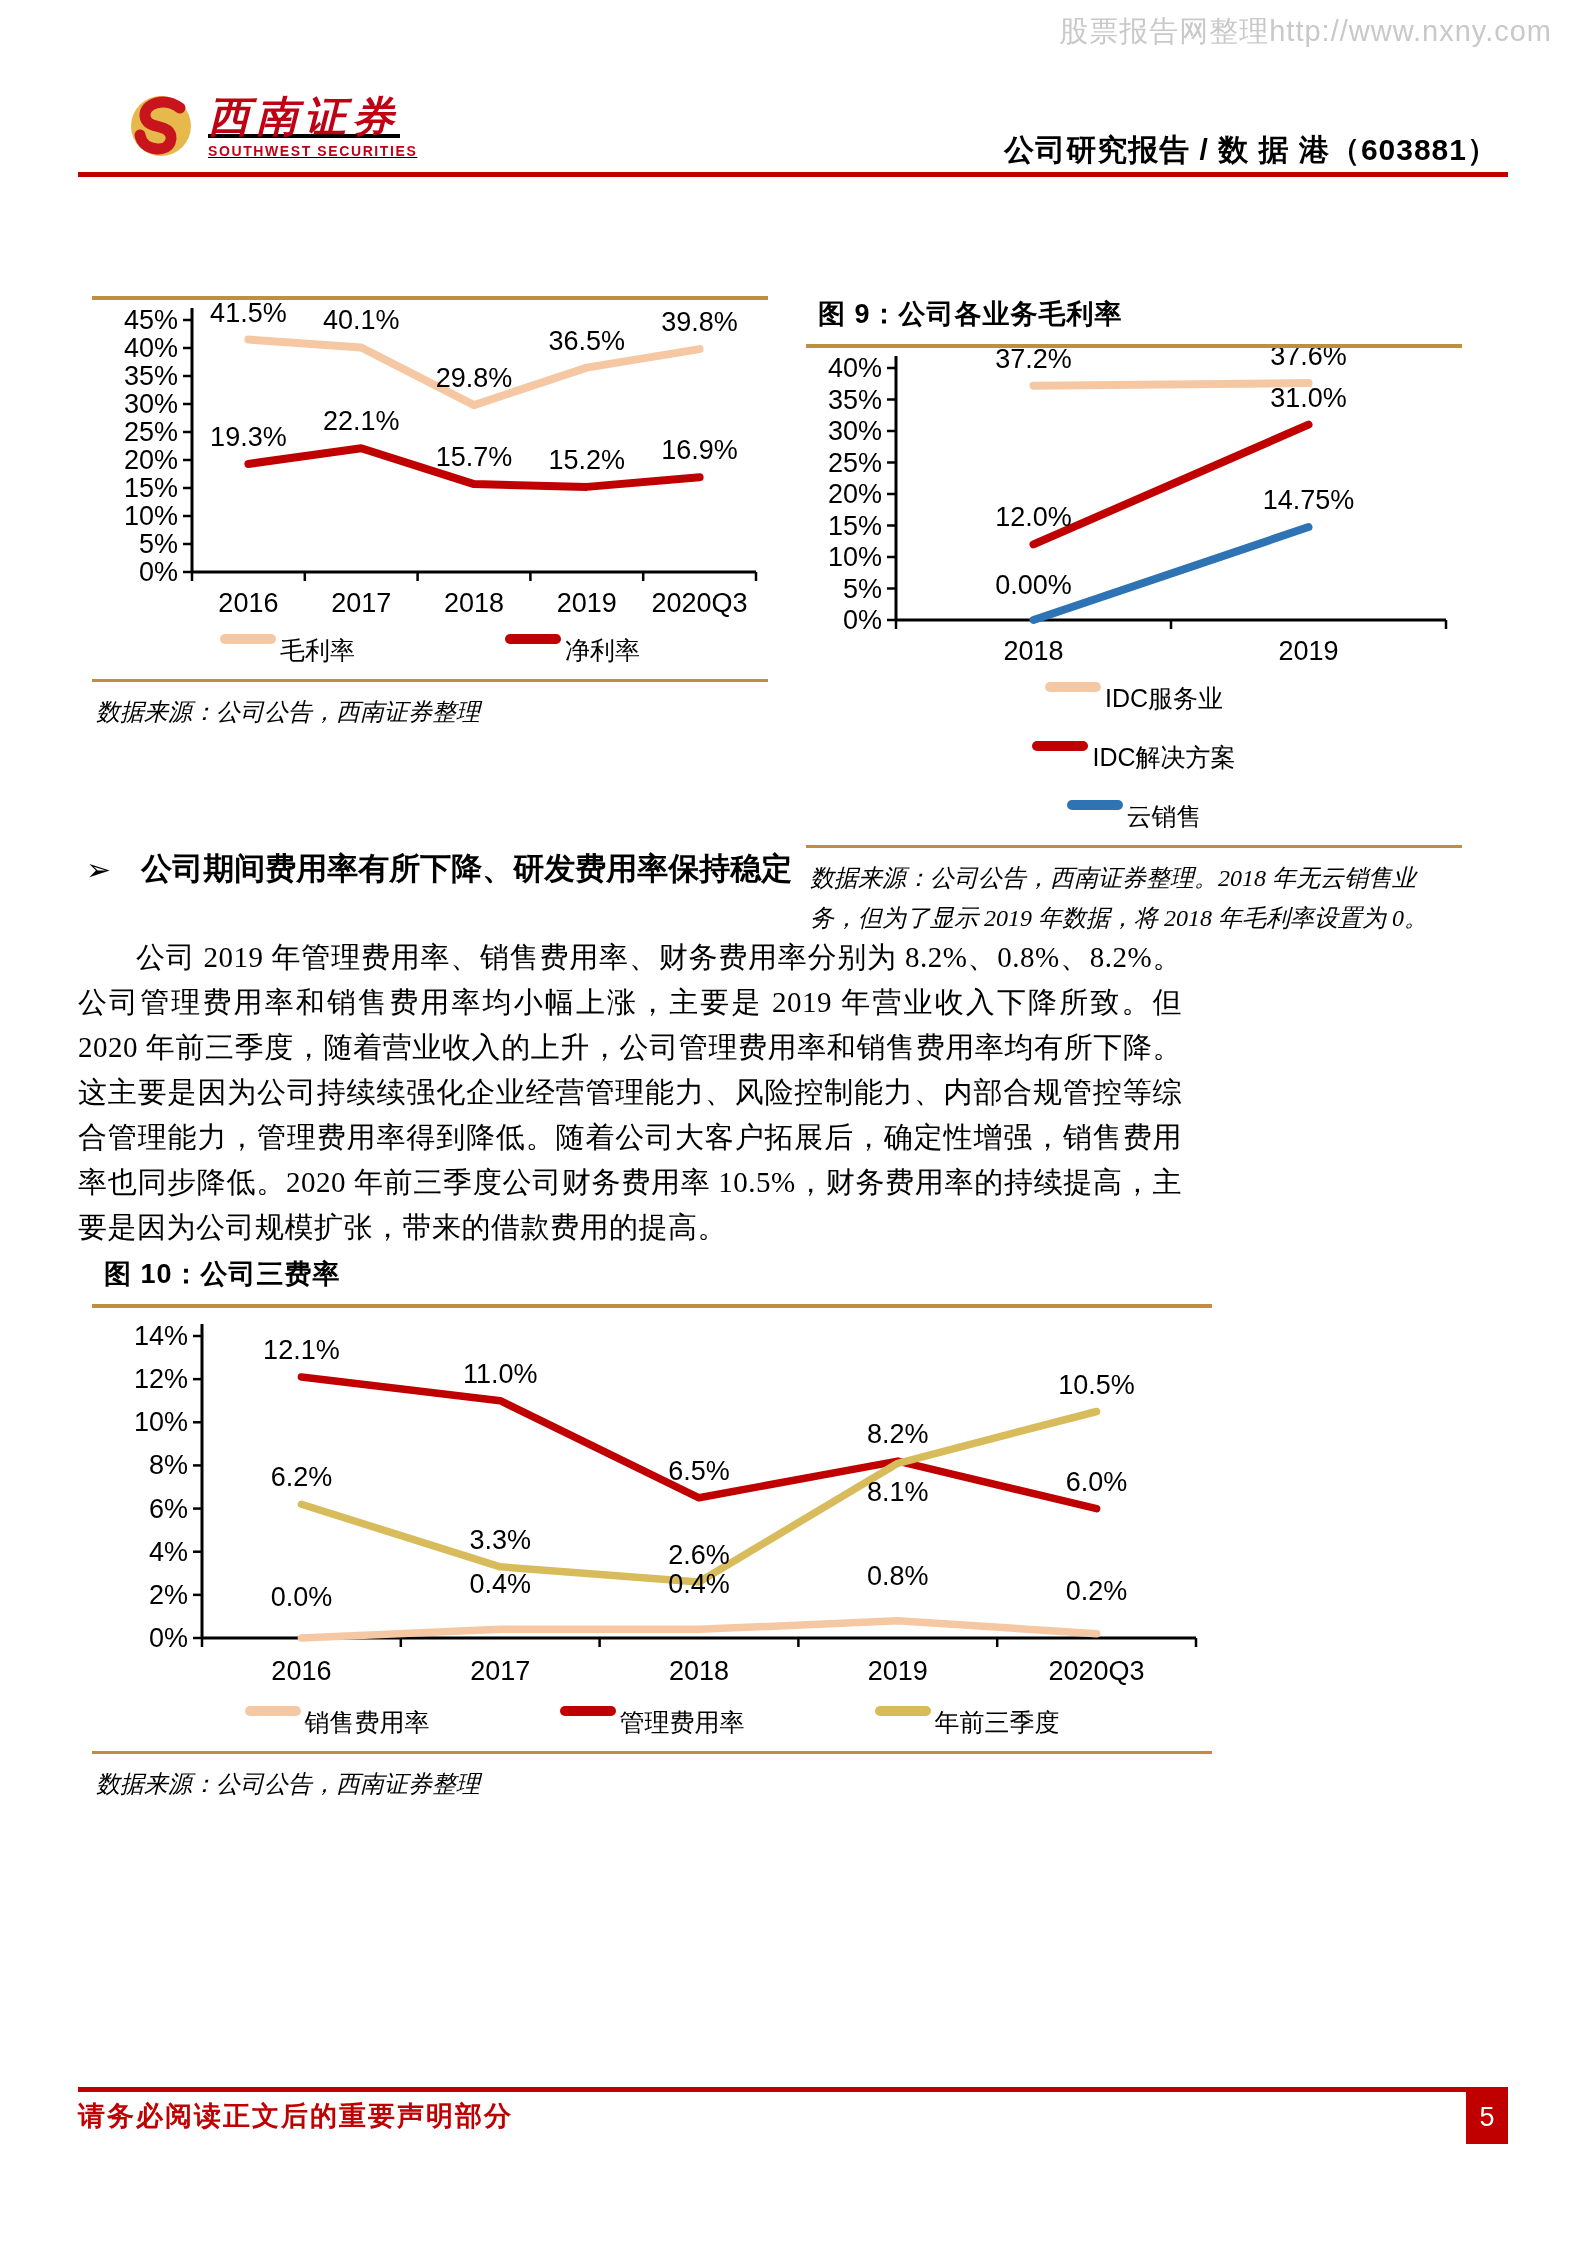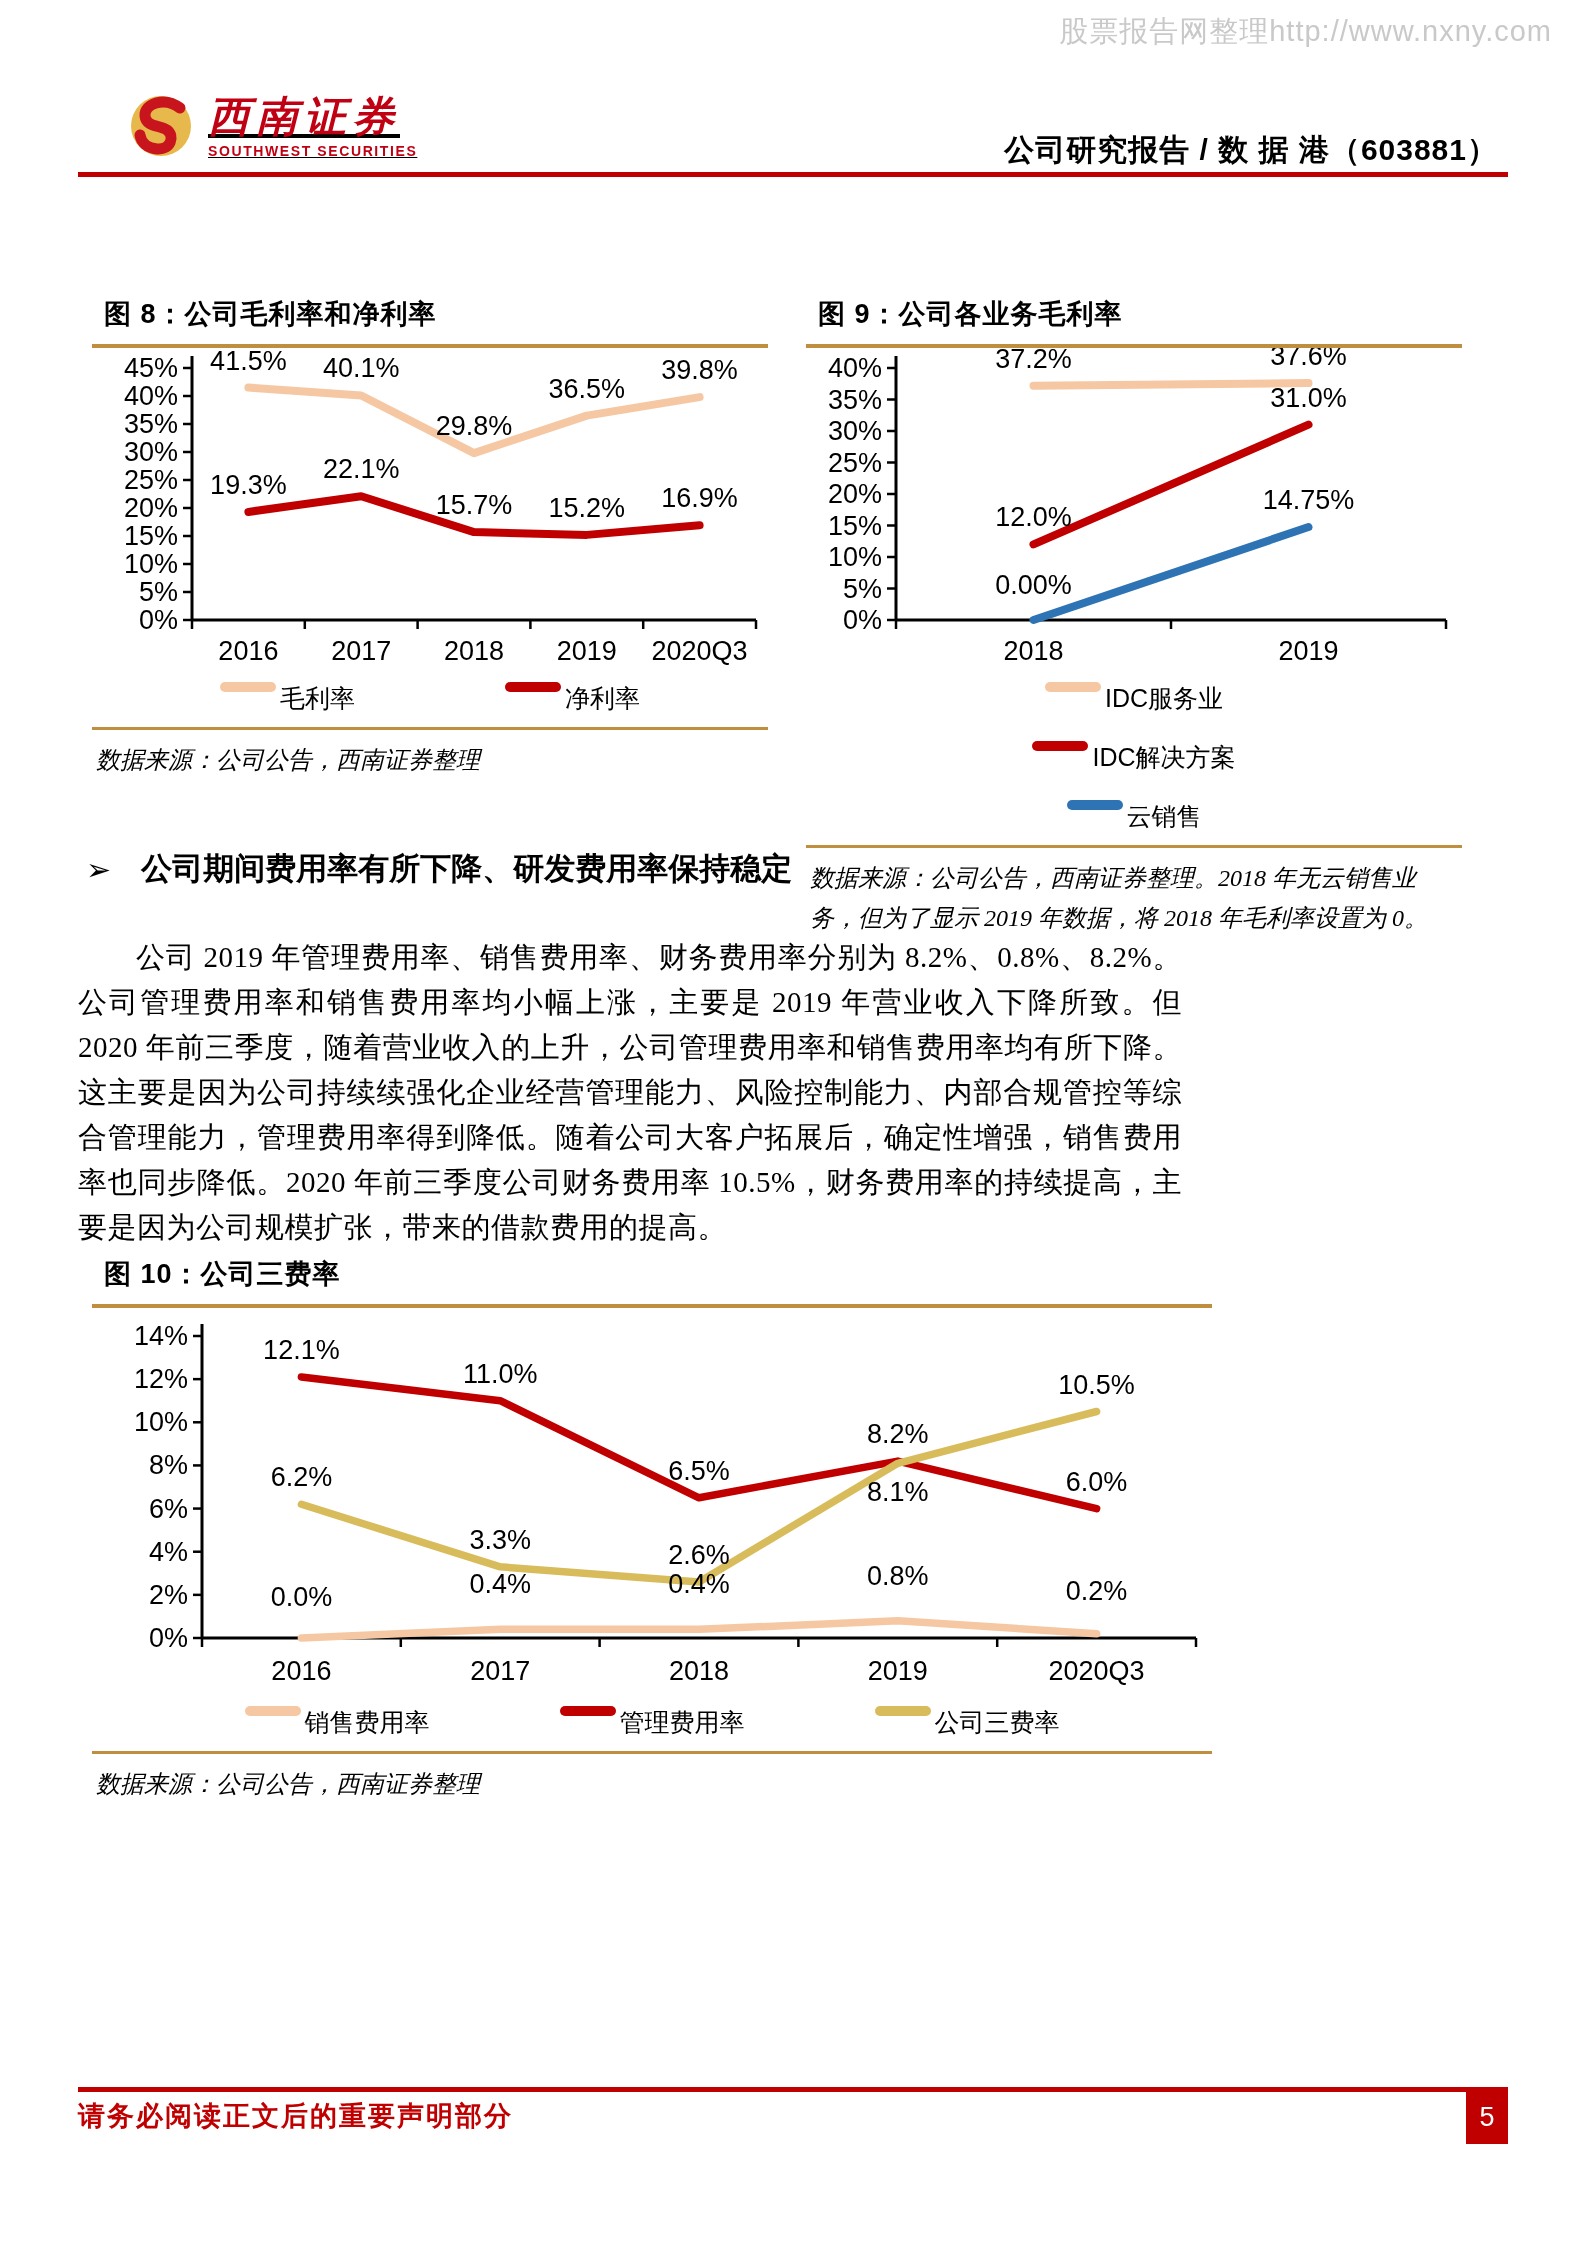--- a/index.html
+++ b/index.html
@@ -69,21 +69,20 @@
     <div class="cnblock">
       <div class="cn">西南证券</div>
       <div class="en">SOUTHWEST SECURITIES</div>
     </div>
   </div>
 
   <div id="doc-title">公司研究报告 / 数 据 港（603881）</div>
   <div id="header-rule" class="red-rule"></div>
 
   <div id="panel8" class="panel">
-    <h3 class="fig-title">图 8：公司毛利率和净利率</h3>
     <div class="gold-rule-top"></div>
     <svg id="chart8" viewBox="0 0 676 324" width="676" height="324">
         <line x1="100" y1="8" x2="100" y2="272" stroke="#000" stroke-width="3"></line>
         <line x1="100" y1="272" x2="664" y2="272" stroke="#000" stroke-width="3"></line>
         <line x1="91" y1="272" x2="100" y2="272" stroke="#000" stroke-width="2.5"></line>
         <text x="86" y="281" text-anchor="end" font-size="27" fill="#000">0%</text>
         <line x1="91" y1="244" x2="100" y2="244" stroke="#000" stroke-width="2.5"></line>
         <text x="86" y="253" text-anchor="end" font-size="27" fill="#000">5%</text>
         <line x1="91" y1="216" x2="100" y2="216" stroke="#000" stroke-width="2.5"></line>
         <text x="86" y="225" text-anchor="end" font-size="27" fill="#000">10%</text>
@@ -258,21 +257,21 @@
         <div class="legend-item">
           <span class="legend-swatch" style="background: rgb(245, 200, 163);"></span>
           <span class="legend-label">销售费用率</span>
         </div>
         <div class="legend-item">
           <span class="legend-swatch" style="background: rgb(192, 0, 0);"></span>
           <span class="legend-label">管理费用率</span>
         </div>
         <div class="legend-item">
           <span class="legend-swatch" style="background: rgb(216, 188, 92);"></span>
-          <span class="legend-label">公司三费率</span>
+          <span class="legend-label">年前三季度</span>
         </div>
       </div>
     <div class="gold-rule-bot"></div>
     <div class="source">数据来源：公司公告，西南证券整理</div>
   </div>
 
 
   <div id="footer-rule" class="red-rule"></div>
   <div id="footer-notice">请务必阅读正文后的重要声明部分</div>
   <div id="page-badge">5</div>

